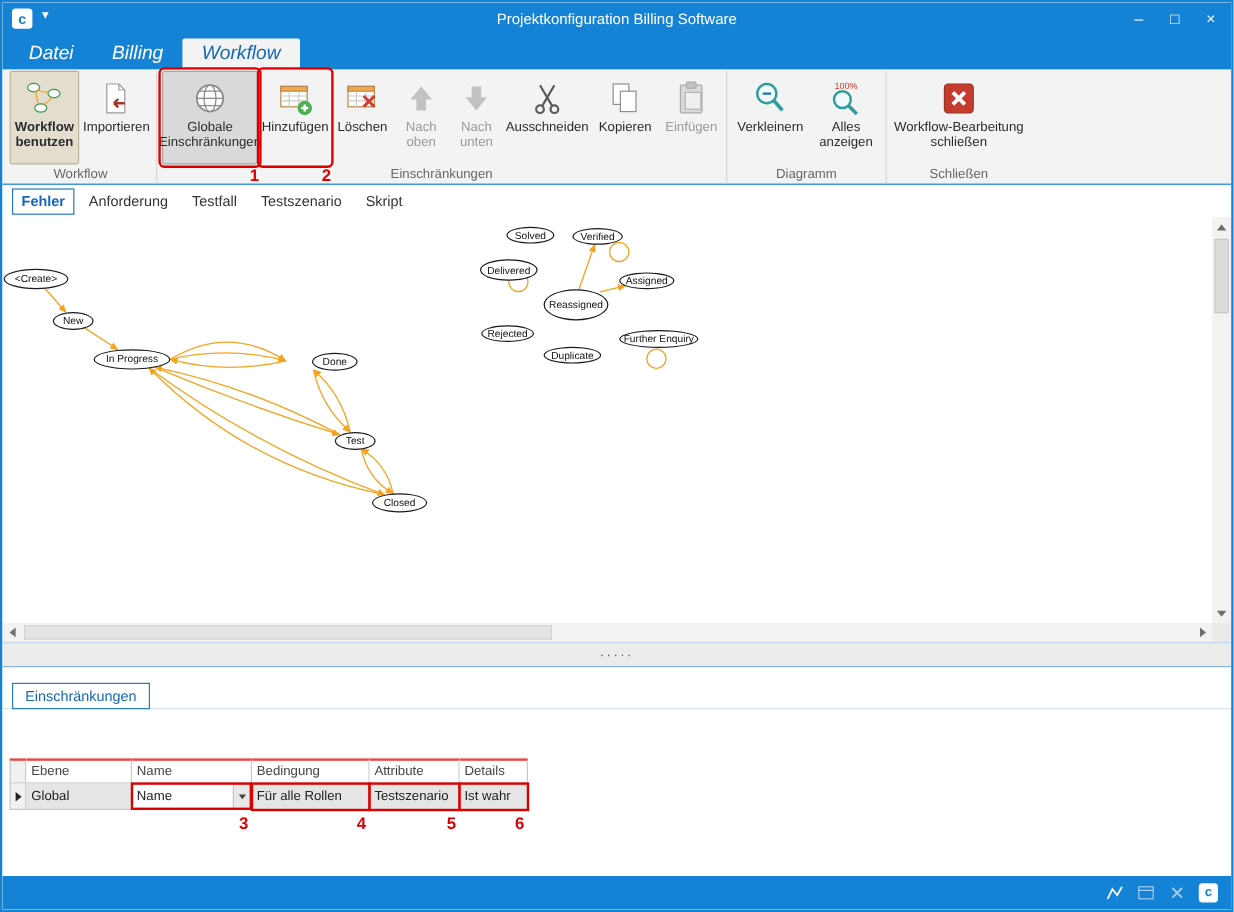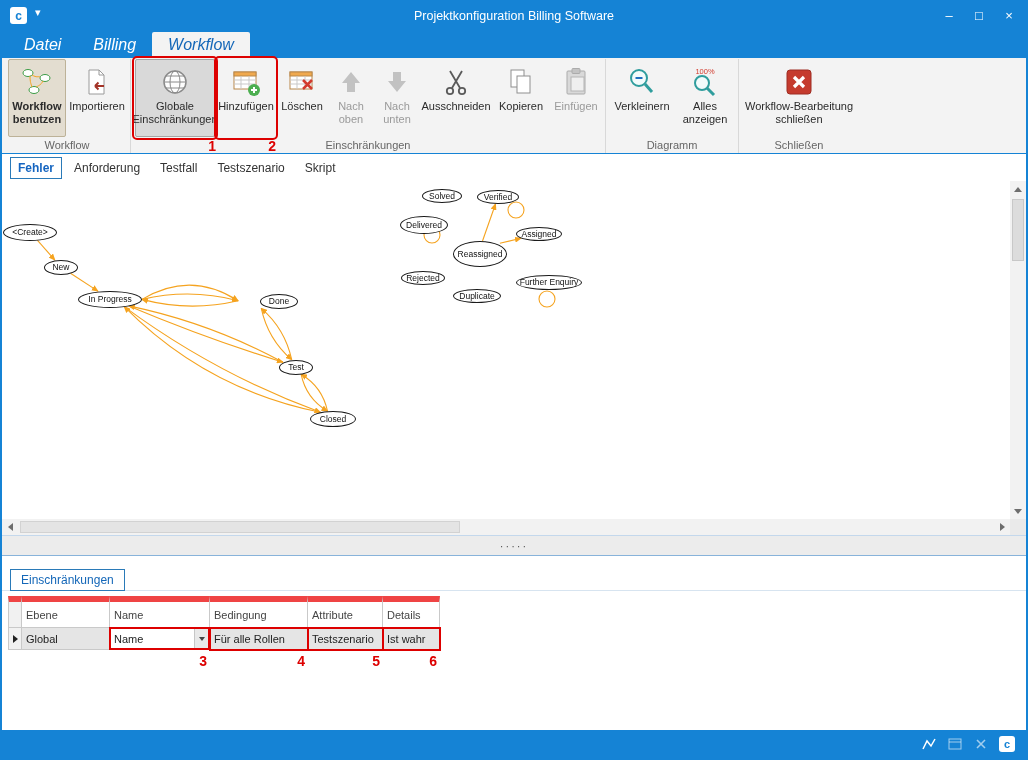--- a/index.html
+++ b/index.html
@@ -79,21 +79,21 @@
   
   .bottompanel { position:absolute; left:0; top:553px; width:100%; height:175px; background:#fff;
                  border-top:1px solid #88b3da; }
   .btab { position:absolute; left:8px; top:13px; padding:3px 10px; border:1px solid #2a7ab8;
           color:#1467b8; font-size:12px; background:#fff; z-index:2; }
   .btabline { position:absolute; left:0; top:34px; width:100%; border-top:1px solid #d7e4f0; }
   .grid { position:absolute; left:6px; top:40px; font-size:11px; color:#222; }
   .ghead, .grow { display:flex; }
   .gc { border-right:1px solid #c9c9c9; border-bottom:1px solid #c9c9c9; padding:0 4px;
         display:flex; align-items:center; position:relative; background:#fff; overflow:visible; }
-  .ghead .gc { height:32px; color:#444; border-top:6px solid #ef4444; }
+  .ghead .gc { height:21px; color:#444; border-top:2px solid #ef4444;margin-top:36px; }
   .grow .gc { height:22px; background:#e5e5e5; }
   .ghead .gc:first-child, .grow .gc:first-child { border-left:1px solid #c9c9c9; }
   .c0 { width:14px; padding:0; justify-content:center; background:#f1f1f1 !important; }
   .c1 { width:88px; } .c2 { width:100px; padding:0 !important; } .c3 { width:98px; }
   .c4 { width:75px; } .c5 { width:57px; }
   .ghead .c2 { padding:0 4px !important; }
   .gc.red { outline:2px solid #dd0000; outline-offset:-1px; }
   .rowmark { width:0; height:0; border-top:4px solid transparent; border-bottom:4px solid transparent; border-left:5px solid #222; }
   .combo { display:flex; align-items:center; width:100%; height:100%; background:#fff;
            outline:2px solid #dd0000; outline-offset:-1px; }

